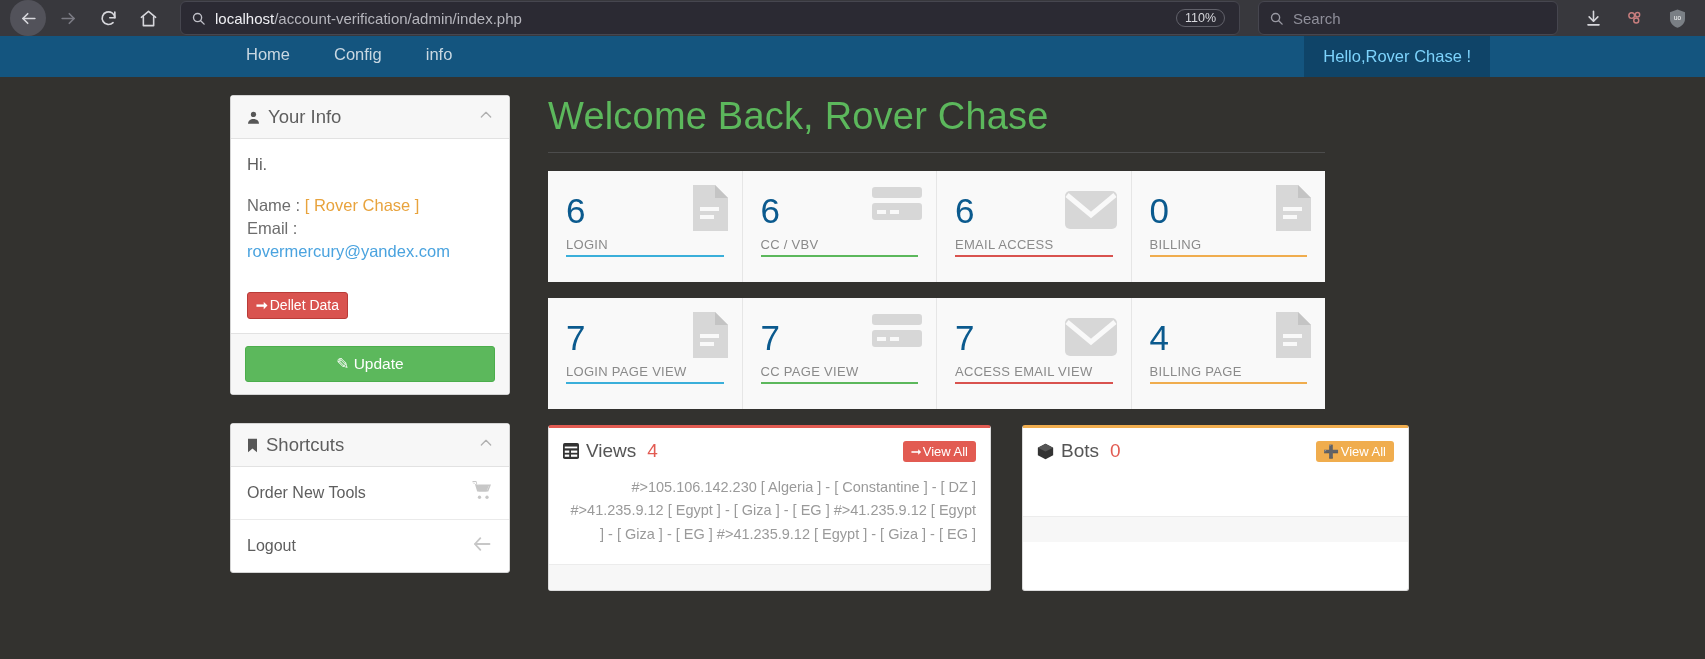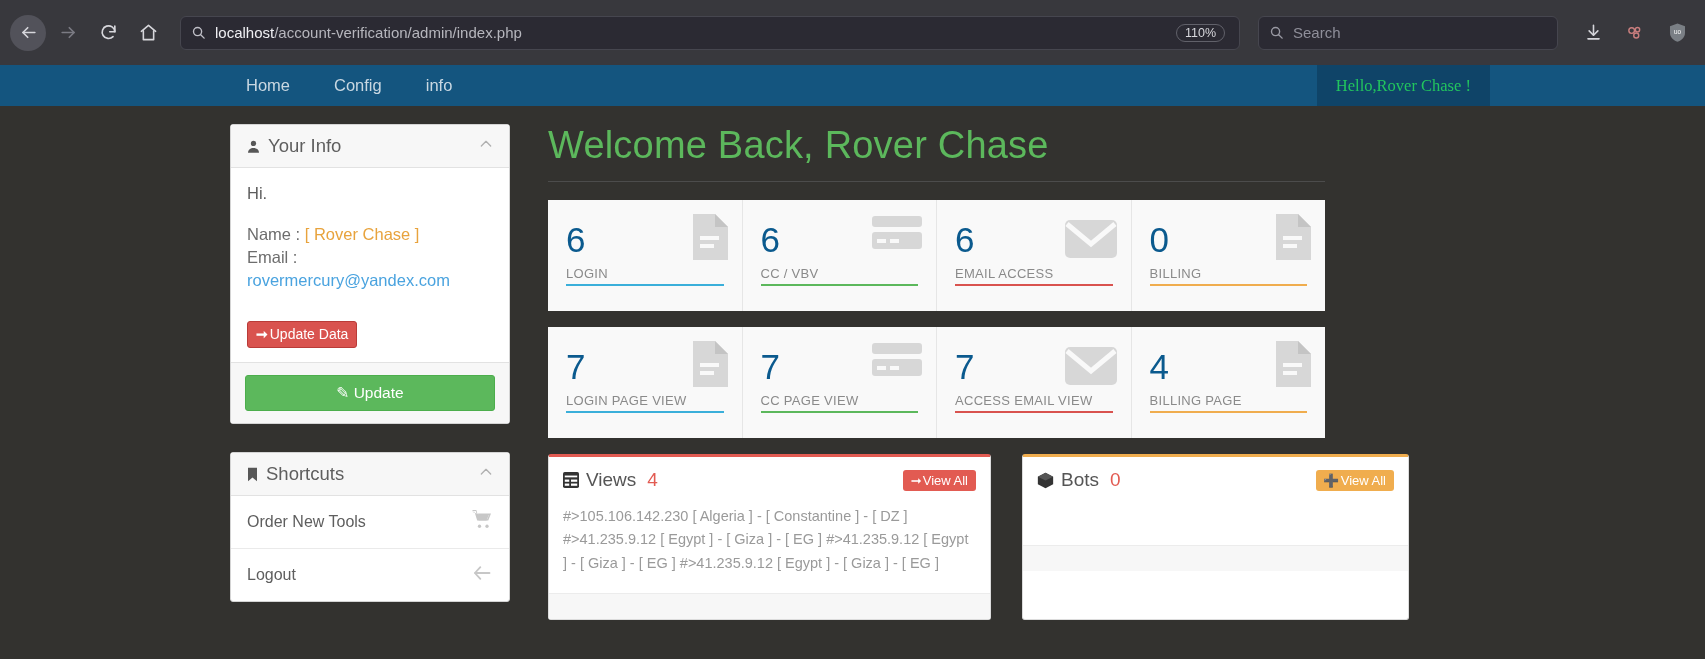--- a/index.html
+++ b/index.html
@@ -5,21 +5,21 @@
   * { box-sizing: border-box; margin: 0; padding: 0; }
   html, body {
     width: 1705px; height: 659px;
     background: #33322f;
     font-family: "Liberation Sans", sans-serif;
     overflow: hidden;
   }
 
   
   #browser-chrome {
-    height: 65px;
+    height: 36px;
     background: #38383d;
     display: flex;
     align-items: center;
     padding: 0 10px;
     gap: 4px;
   }
   .nav-btn {
     width: 36px; height: 36px;
     display: flex; align-items: center; justify-content: center;
     border-radius: 50%;
@@ -84,38 +84,37 @@
   }
 
   
   #site-navbar {
     height: 41px;
     background: #14557f;
     display: flex;
     align-items: stretch;
     position: relative;
   }
-  #navbar-links { display: flex; margin-left: 224px; align-items: center; }
+  #navbar-links { display: flex; margin-left: 224px; align-items: flex-start; margin-top: 9px; }
   .nav-link {
     display: flex; align-items: center;
     padding: 0 22px;
     color: #c9d8e2;
     font-size: 16.5px;
   }
   #navbar-greeting {
     position: absolute;
     right: 215px;
     top: 0; bottom: 0;
     background: #0f4468;
     display: flex; align-items: center;
     padding: 0 19px;
-    color: #22c55e;
+    color: #7dd3fc;
     font-size: 16.5px;
     white-space: nowrap;
-    font-family: Liberation Serif, serif;
   }
 
   
   #page-body {
     position: relative;
     height: 568px;
     padding: 16px 0 0 0;
   }
 
   
@@ -270,21 +269,21 @@
   }
   #views-view-all { background: #e25b52; }
   #bots-view-all  { background: #f0ad4e; }
   .bp-body {
     padding: 6px 14px 18px 14px;
     font-size: 14.5px;
     color: #9a9a9a;
     line-height: 1.62;
     min-height: 52px;
   }
-  #views-panel .bp-body { min-height: 90px; }
+  #views-panel .bp-body { min-height: 90px; text-align: right; }
   #bots-panel .bp-body { min-height: 46px; }
   .bp-foot { background: #f7f7f7; border-top: 1px solid #ececec; height: 26px; }
 </style>
 </head>
 <body>
 
 <div id="browser-chrome">
 
   <div class="nav-btn" id="back-button">
     <svg width="19" height="19" viewBox="0 0 24 24" fill="none" stroke="#d7d7dc" stroke-width="2.1" stroke-linecap="round" stroke-linejoin="round">
@@ -390,21 +389,21 @@
       </div>
       <div class="panel-body">
         <div id="info-hi">Hi.</div>
         <div class="info-line">
           <span>Name : </span><span id="info-name-value">[ Rover Chase ]</span>
         </div>
         <div class="info-line">Email :</div>
         <div class="info-line" id="info-email-value">rovermercury@yandex.com</div>
         <a id="dellet-data-button">
           <span class="ico">➞</span>
-            <span>Update Data</span>
+            <span>Dellet Data</span>
         </a>
       </div>
       <div class="panel-foot">
         <a id="update-button">
           <span>✎</span>
           <span>Update</span>
         </a>
       </div>
     </div>
 

